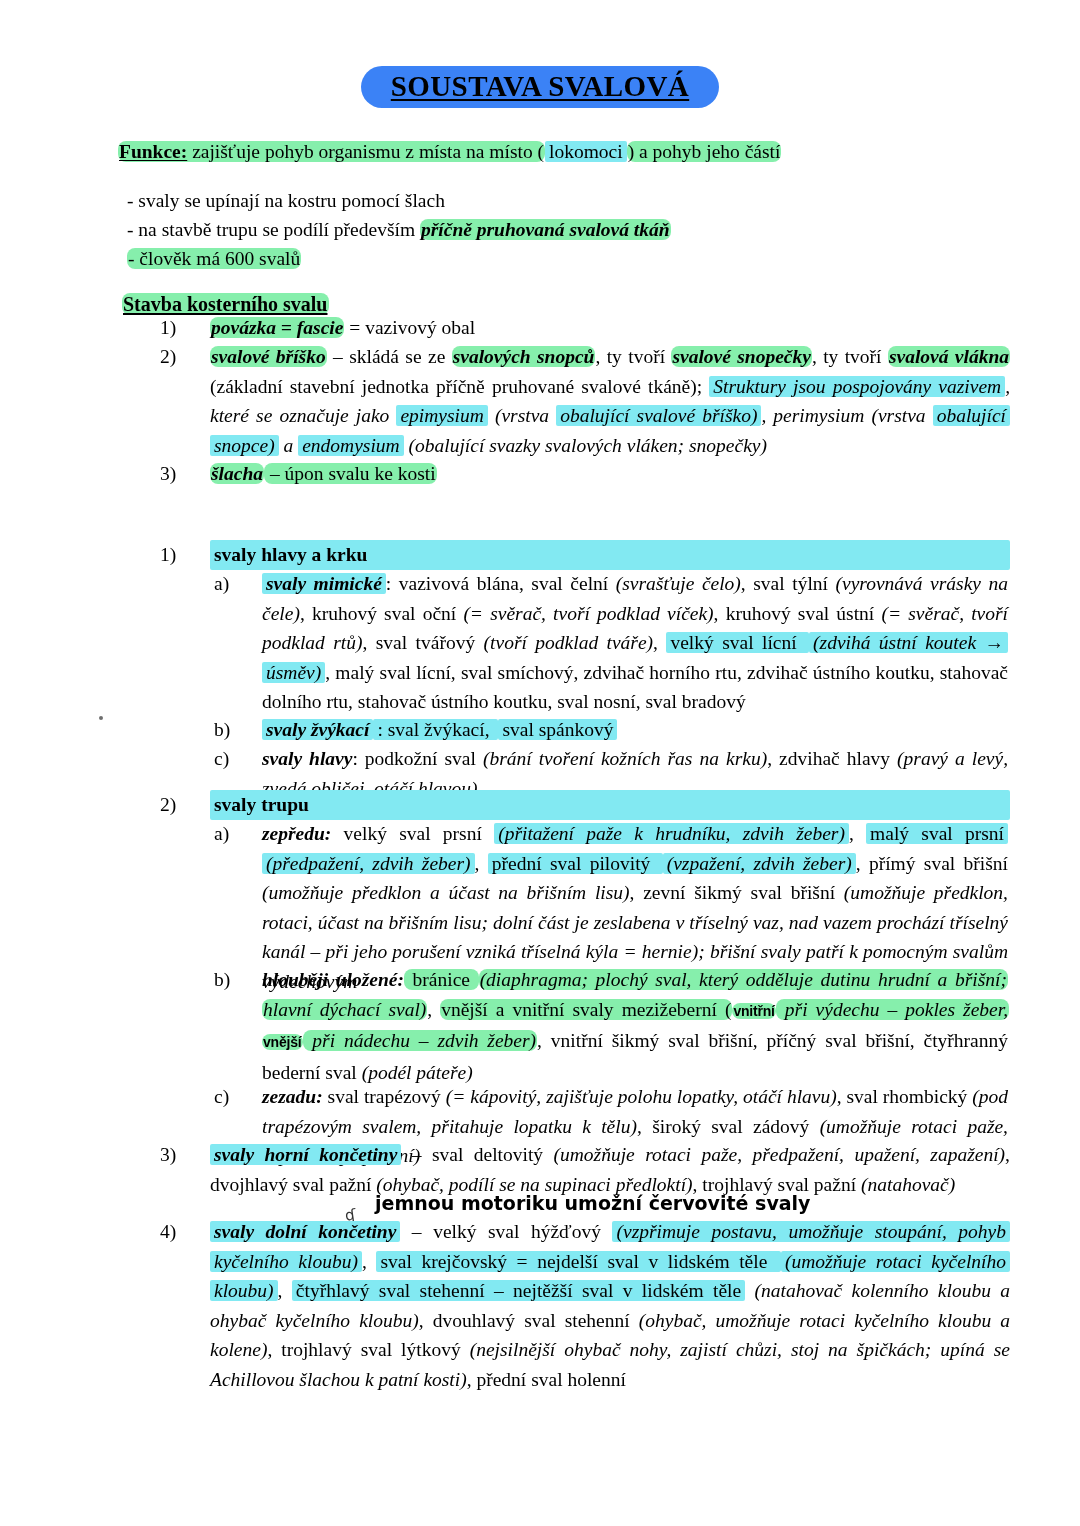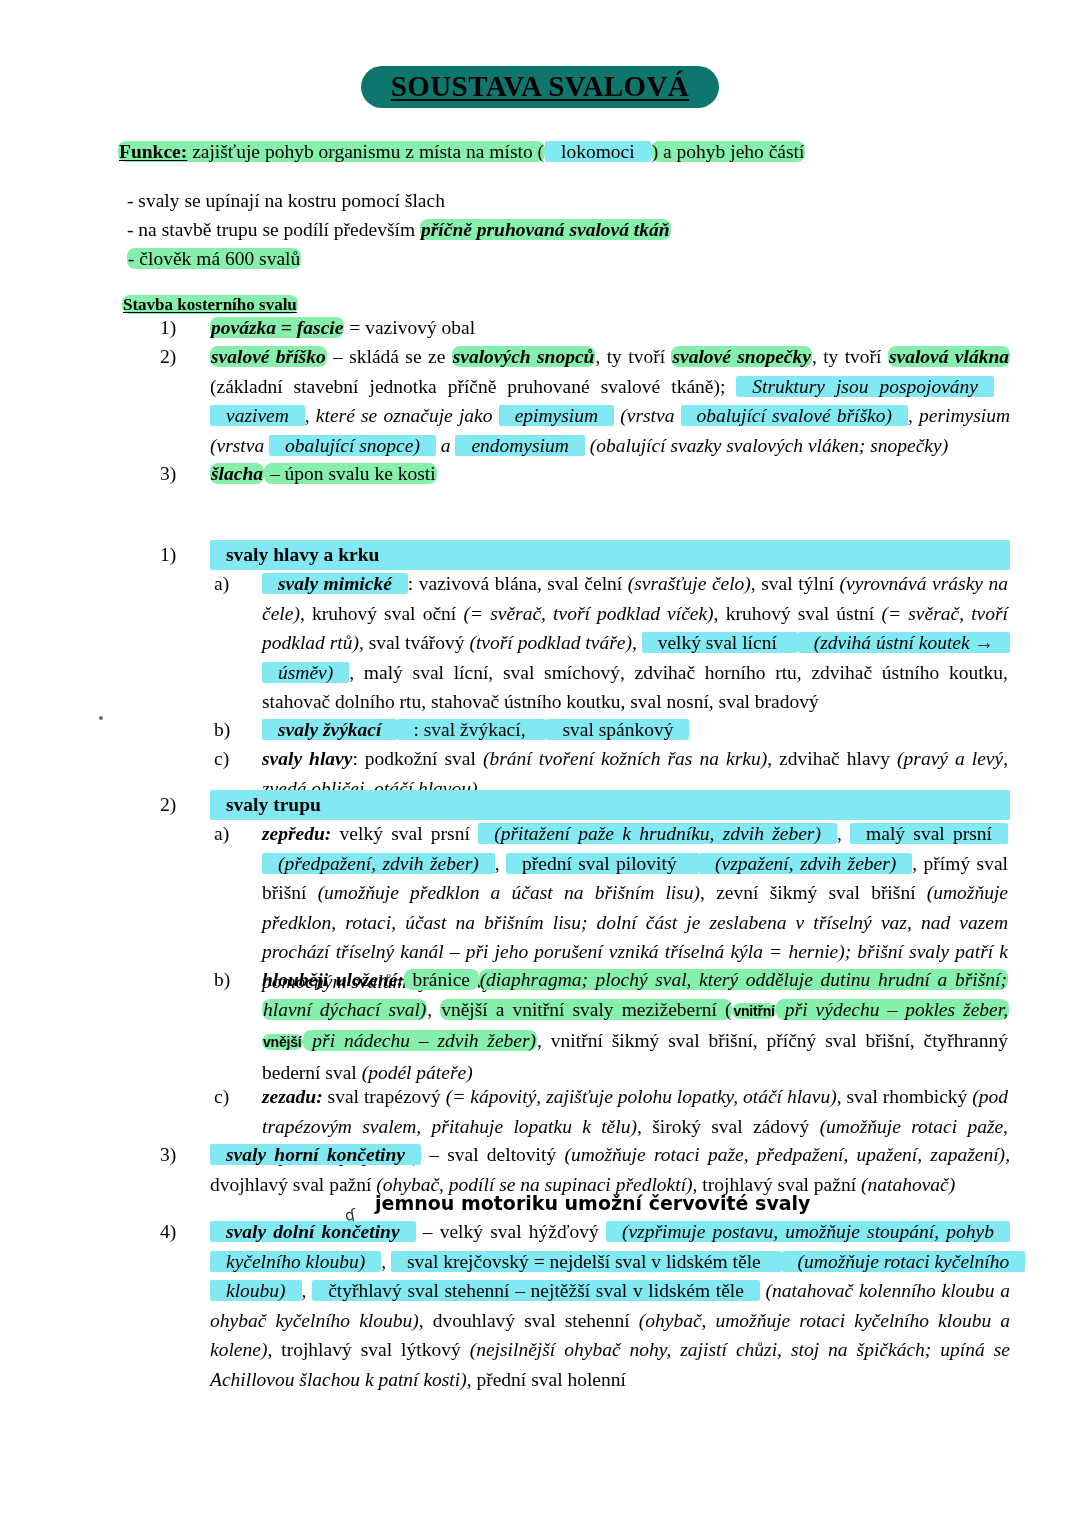--- a/index.html
+++ b/index.html
@@ -23,59 +23,59 @@
   .hl-green {
     background: #86efac;
     border-radius: 8px;
     padding: 0 1px;
     box-decoration-break: clone;
     -webkit-box-decoration-break: clone;
   }
   .hl-cyan {
     background: #82e9f2;
     border-radius: 2px;
-    padding: 0 16px;
+    padding: 0 4px;
     box-decoration-break: clone;
     -webkit-box-decoration-break: clone;
   }
 
   
   .title-wrap {
     text-align: center;
     margin-top: 66px;
   }
   .doc-title {
     display: inline-block;
     font-size: 29px;
     font-weight: bold;
     letter-spacing: 0.4px;
     text-decoration: underline;
     text-underline-offset: 3px;
-    background: #0f766e;
+    background: #3b82f6;
     border-radius: 22px;
     padding: 4px 30px 5px 30px;
   }
 
   
   .block {
     position: absolute;
     font-size: 19.5px;
     line-height: 29.5px;
     text-align: justify;
     text-justify: inter-word;
   }
   .b { font-weight: bold; }
   .i { font-style: italic; }
   .bi { font-weight: bold; font-style: italic; }
   .u { text-decoration: underline; text-underline-offset: 2px; }
 
   
   .sec-head {
     position: absolute;
-    font-size: 17px;
+    font-size: 20px;
     font-weight: bold;
     line-height: 29.5px;
     text-align: center;
   }
   .sec-head .lbl {
     text-decoration: underline;
     text-underline-offset: 2px;
   }
   .sec-head .note {
     font-weight: normal;

